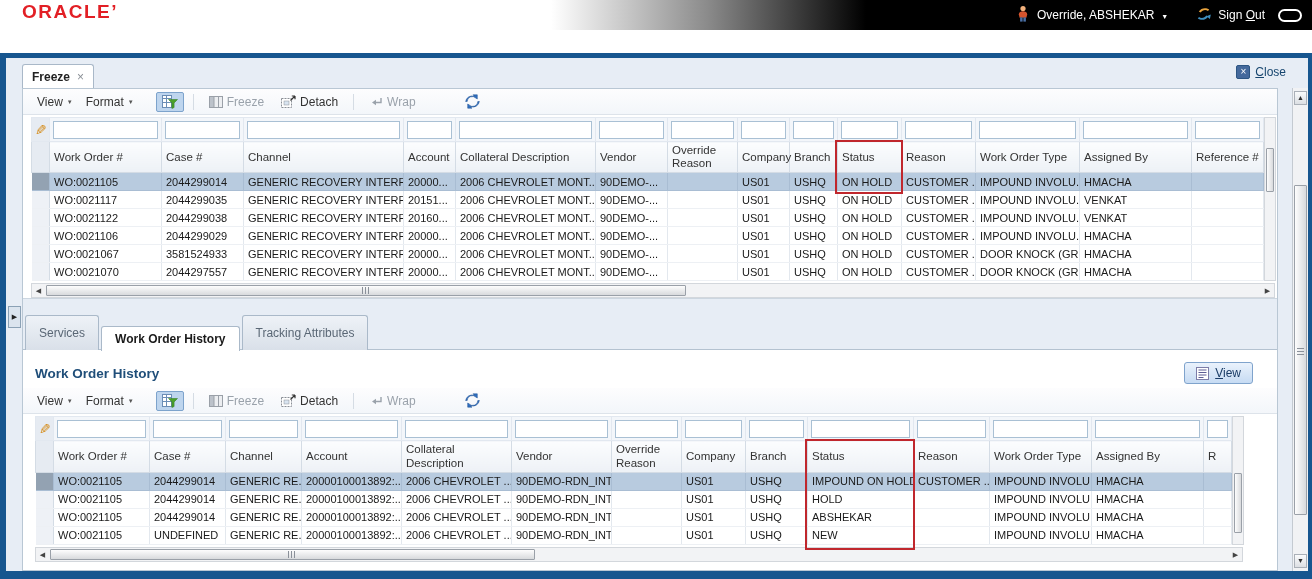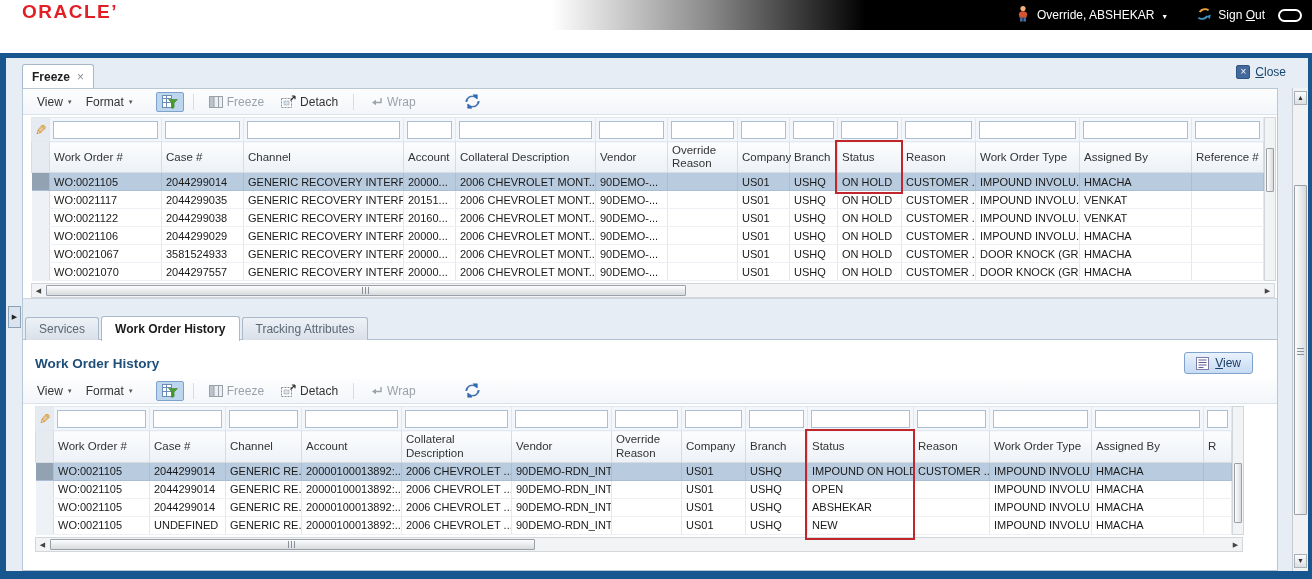--- a/index.html
+++ b/index.html
@@ -87,21 +87,21 @@
     background:linear-gradient(90deg,#fdfdfd,#d8dadd); display:flex; align-items:center; justify-content:center; cursor:pointer; }
   .vgrip { width:7px; height:9px; background:repeating-linear-gradient(0deg,#8a9099 0 1px,transparent 1px 3px); }
   .outer-scroll { width:16px; background:#f1f2f4; border-left:1px solid #c4cad1; position:relative; flex:none; }
   .outer-scroll .btn { position:absolute; left:1px; right:1px; height:14px; background:linear-gradient(#fafbfc,#dcdfe3);
     border:1px solid #aab0b8; text-align:center; font-size:7px; line-height:12px; color:#333; cursor:pointer; }
   .outer-scroll .btn.top { top:3px; } .outer-scroll .btn.bottom { bottom:3px; }
 
   
   .subtab-zone { background:#e7edf5; border-top:1px solid #ccd6e0; padding:16px 0 0 2px;
     display:flex; align-items:flex-end; box-shadow:inset 0 -1px 0 #b4c2d0; flex:none; }
-  .subtab { height:23px; padding:0 13px; display:flex; align-items:center; margin-right:2px;
+  .subtab { height:35px; padding:0 13px; display:flex; align-items:center; margin-right:2px;
     background:linear-gradient(#eef2f7,#d9e0e9); border:1px solid #aab9c9; border-bottom:none;
     border-radius:3px 3px 0 0; font-size:12px; color:#5a6775; cursor:pointer; }
   .subtab.active { background:#fff; font-weight:bold; color:#1a1a1a; height:25px; position:relative; top:1px; }
   .lowerzone { background:#fff; flex:1; display:flex; flex-direction:column; }
   .panel-head { display:flex; justify-content:space-between; align-items:center;
     padding:12px 24px 4px 12px; flex:none; }
   .panel-title { color:#1f4e79; font-weight:bold; font-size:13.5px; }
   .view-btn { display:flex; align-items:center; gap:6px; padding:3px 11px; border:1px solid #7fa3cc;
     border-radius:3px; background:linear-gradient(#eaf2fc,#c6dbf3); font-size:12px; color:#1a3c66; cursor:pointer; }
 </style>
@@ -540,21 +540,21 @@
                     <td class="gutter"></td>
                     <td>WO:0021105</td>
                     <td>2044299014</td>
                     <td>GENERIC RE...</td>
                     <td>20000100013892:...</td>
                     <td>2006 CHEVROLET ...</td>
                     <td>90DEMO-RDN_INT...</td>
                     <td></td>
                     <td>US01</td>
                     <td>USHQ</td>
-                    <td>OPEN</td>
+                    <td>HOLD</td>
                     <td></td>
                     <td>IMPOUND INVOLU...</td>
                     <td>HMACHA</td>
                     <td></td>
                   </tr>
                   <tr class="data-row">
                     <td class="gutter"></td>
                     <td>WO:0021105</td>
                     <td>2044299014</td>
                     <td>GENERIC RE...</td>

